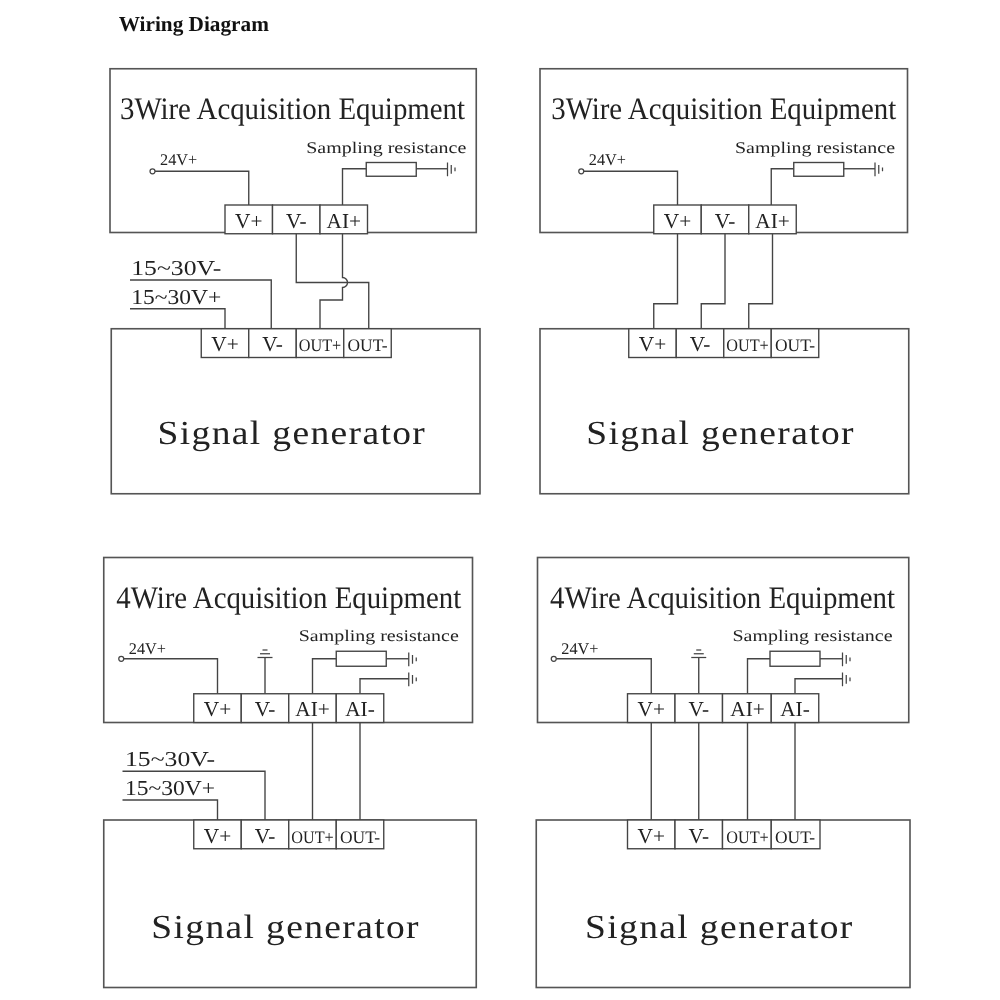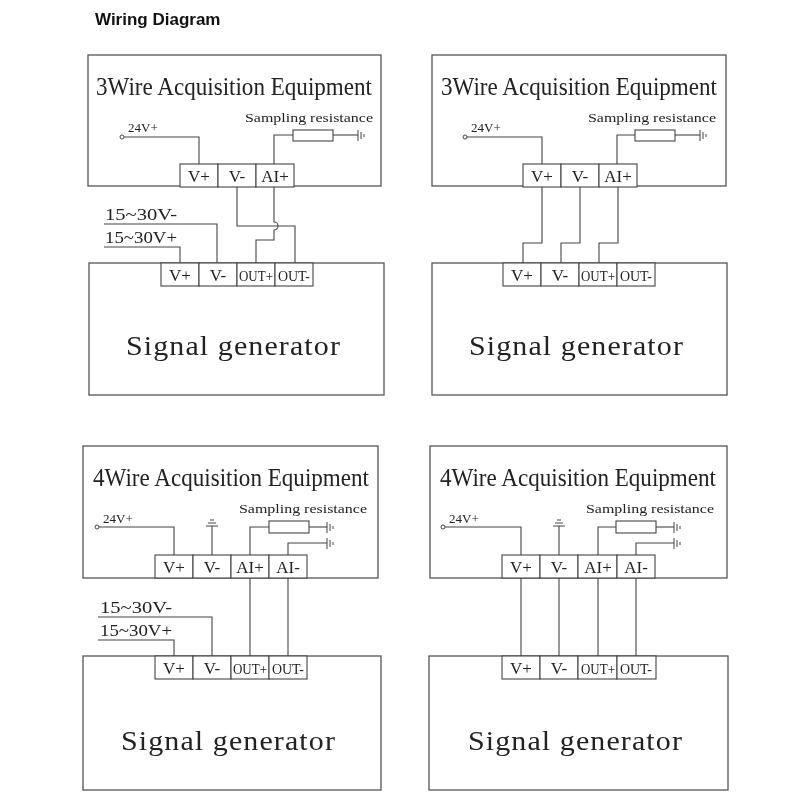--- a/index.html
+++ b/index.html
@@ -1,19 +1,19 @@
 <!DOCTYPE html>
 <html><head>
   <meta charset="utf-8">
   <style>
     html, body { margin: 0; padding: 0; background: #ffffff; }
     body { width: 800px; height: 800px; position: relative; overflow: hidden; }
     .page-title {
       position: absolute; left: 95px; top: 10px;
-      font-family: Liberation Sans, sans-serif; font-weight: bold;
+      font-family: Liberation Serif, serif; font-weight: bold;
       font-size: 17px; color: #111111;
     }
     svg.diagram { position: absolute; left: 0; top: 0; width: 800px; height: 800px; }
     .box { fill: none; stroke: #555555; stroke-width: 1.3; }
     .term { fill: #ffffff; stroke: #444444; stroke-width: 1.1; }
     .wire { fill: none; stroke: #444444; stroke-width: 1.1; }
     .res { fill: #ffffff; stroke: #444444; stroke-width: 1.1; }
     .gnd { fill: none; stroke: #444444; stroke-width: 1; }
     .t-title { font-family: "Liberation Serif", serif; font-size: 25px; fill: #222222; }
     .t-gen { font-family: "Liberation Serif", serif; font-size: 27px; fill: #222222; letter-spacing: 1px; }

